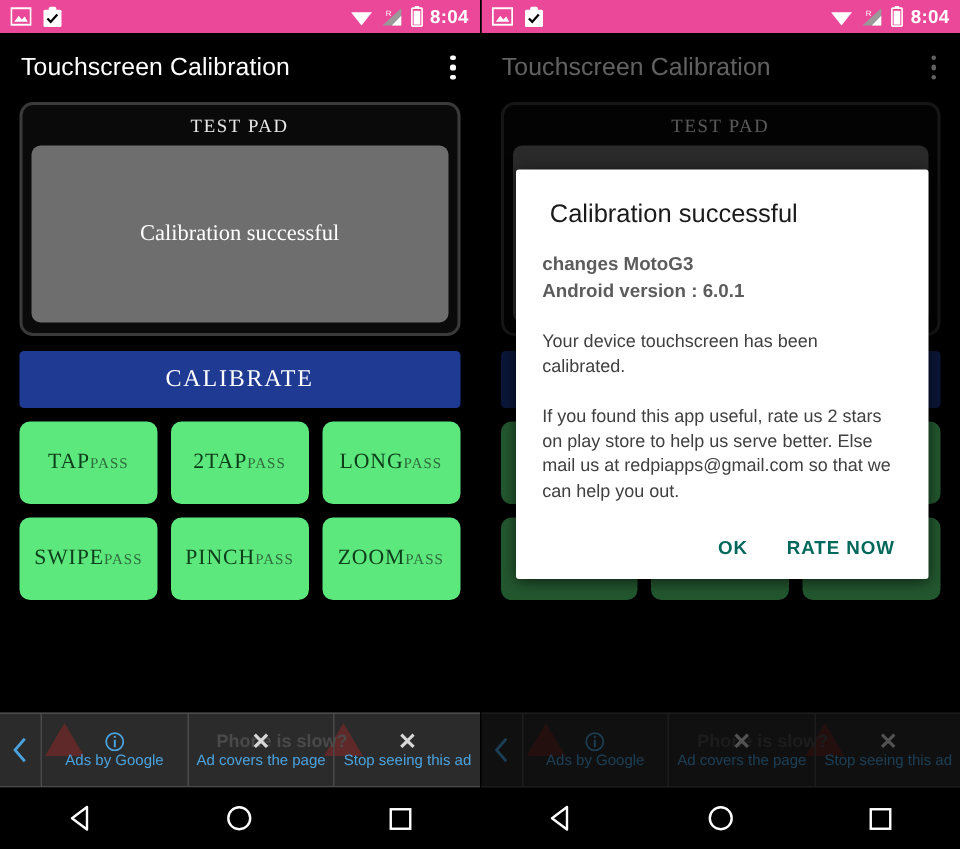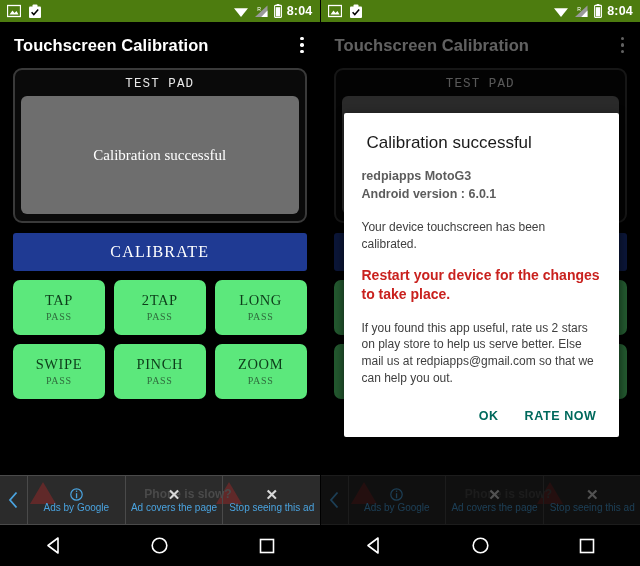--- a/index.html
+++ b/index.html
@@ -3,55 +3,55 @@
 <meta charset="utf-8">
 <style>
   html,body{margin:0;padding:0;background:#000;}
   body{width:640px;height:566px;overflow:hidden;font-family:"Liberation Sans",sans-serif;}
   .screens{display:flex;width:640px;height:566px;}
   .phone{position:relative;width:320px;height:566px;background:#000;overflow:hidden;}
   .phone.right{border-left:1px solid #000;}
 
   
   .statusbar{position:relative;height:22px;display:flex;align-items:center;
-    padding:0 7px;box-sizing:border-box;background:#4d7c0f;z-index:60;}
+    padding:0 7px;box-sizing:border-box;background:#ec4899;z-index:60;}
   .sb-left{display:flex;align-items:center;gap:7px;}
   .sb-right{margin-left:auto;display:flex;align-items:center;gap:5px;}
   .sb-time{color:#fff;font-size:12.5px;font-weight:bold;letter-spacing:.2px;}
   .ic{display:block;}
 
   
   .actionbar{position:relative;height:46px;display:flex;align-items:center;
     padding:0 12px 0 14px;box-sizing:border-box;z-index:10;}
-  .app-title{color:#fff;font-size:16.5px;font-weight:bold;letter-spacing:.1px;}
+  .app-title{color:#fff;font-size:16.5px;font-weight:normal;letter-spacing:.1px;}
   .overflow{margin-left:auto;display:flex;flex-direction:column;gap:3px;
     padding:6px 4px;cursor:pointer;}
   .overflow i{display:block;width:3.5px;height:3.5px;border-radius:50%;background:#fff;}
 
   
   .content{position:relative;z-index:5;padding:0 13px;box-sizing:border-box;}
   .testpad{border:2px solid #3a3a3a;border-radius:9px;background:#0a0a0a;
     padding:5px 6px 7px;box-sizing:border-box;}
-  .testpad-label{text-align:center;color:#e8e8e8;font-family:Liberation Mono, monospace;
+  .testpad-label{text-align:center;color:#e8e8e8;font-family:Liberation Serif, serif;
     font-size:12.5px;letter-spacing:1.1px;padding:2px 0 5px;}
   .pad-area{height:118px;background:#6e6e6e;border-radius:6px;
     display:flex;align-items:center;justify-content:center;}
   .pad-text{color:#fff;font-family:"Liberation Serif",serif;font-size:15px;}
 
   
   .calibrate{margin-top:10px;height:38px;background:#1f3a93;border-radius:3px;
     display:flex;align-items:center;justify-content:center;cursor:pointer;}
   .calibrate span{color:#fff;font-family:"Liberation Serif",serif;font-size:16px;
     letter-spacing:1.2px;}
 
   
   .grid{margin-top:9px;display:grid;grid-template-columns:repeat(3,1fr);
     grid-gap:9px;}
   .cell{background:#5ce87c;border-radius:7px;height:55px;display:flex;
-    flex-direction:column;align-items:center;justify-content:center;cursor:pointer;}
+    flex-direction:row;align-items:center;justify-content:center;cursor:pointer;}
   .cell .g-name{font-family:"Liberation Serif",serif;font-size:14.5px;color:#0d3d1a;
     letter-spacing:.6px;line-height:1.1;}
   .cell .g-status{font-family:"Liberation Serif",serif;font-size:10px;color:#2f6b3d;
     letter-spacing:.7px;margin-top:2px;}
 
   
   .adbar{position:absolute;left:0;bottom:41px;width:320px;height:48px;
     background:#2b2b2b;border-top:1px solid #4a4a4a;border-bottom:1px solid #4a4a4a;
     display:flex;align-items:stretch;z-index:8;overflow:hidden;}
   .ad-ghost{position:absolute;left:56px;top:5px;width:264px;height:26px;
@@ -325,24 +325,23 @@
       <div class="ad-seg">
         <div class="ad-x">✕</div>
         <div class="lbl">Stop seeing this ad</div>
       </div>
     </div>
 
     <div class="scrim"></div>
 
     <div class="dialog">
       <div class="dlg-title">Calibration successful</div>
-      <div class="dlg-dev">redpiapps MotoG3</div>
+      <div class="dlg-dev">changes MotoG3</div>
       <div class="dlg-dev">Android version : 6.0.1</div>
       <div class="dlg-body">Your device touchscreen has been calibrated.</div>
-      <div class="dlg-warn">Restart your device for the changes to take place.</div>
       <div class="dlg-body">If you found this app useful, rate us 2 stars on play store to help us serve better. Else mail us at redpiapps@gmail.com so that we can help you out.</div>
       <div class="dlg-actions">
         <div class="dlg-btn">OK</div>
         <div class="dlg-btn">RATE NOW</div>
       </div>
     </div>
 
     <div class="navbar">
       <div class="nav-btn">
         <svg width="19" height="19" viewBox="0 0 19 19">

